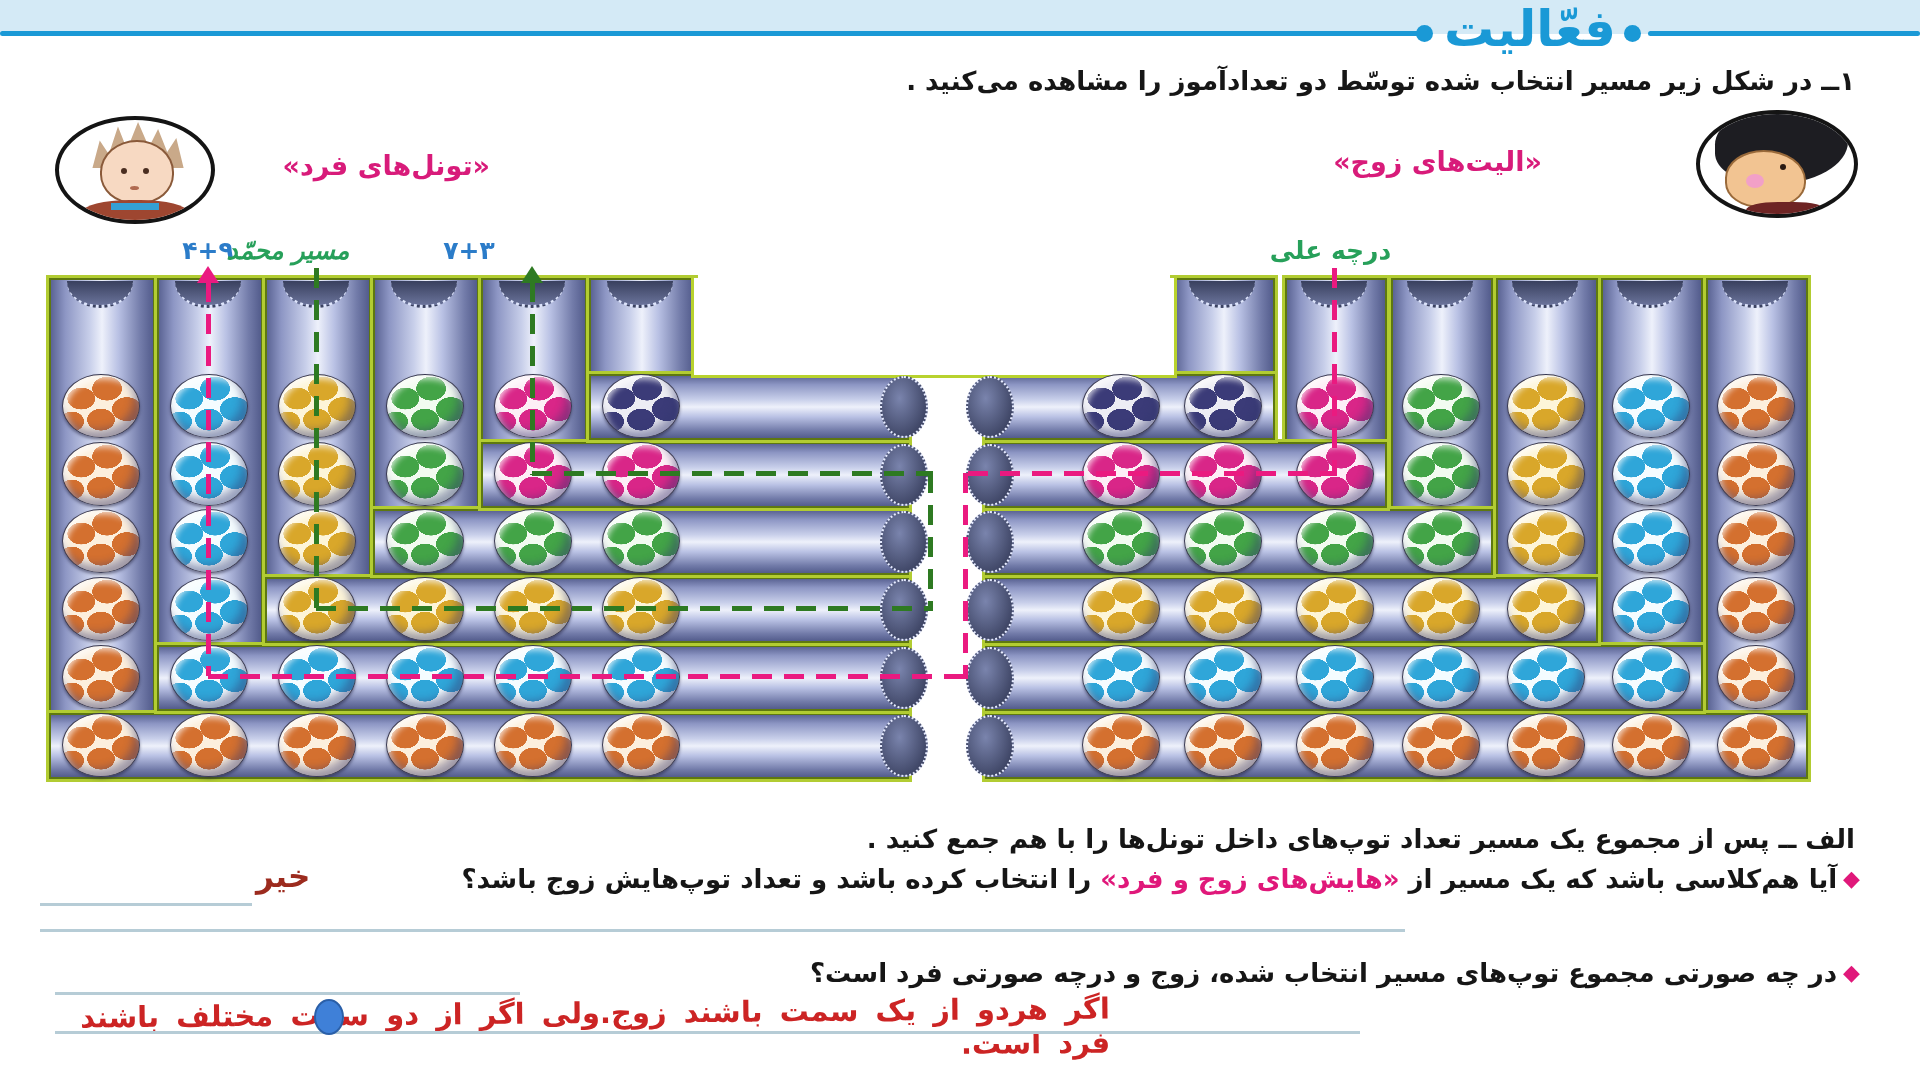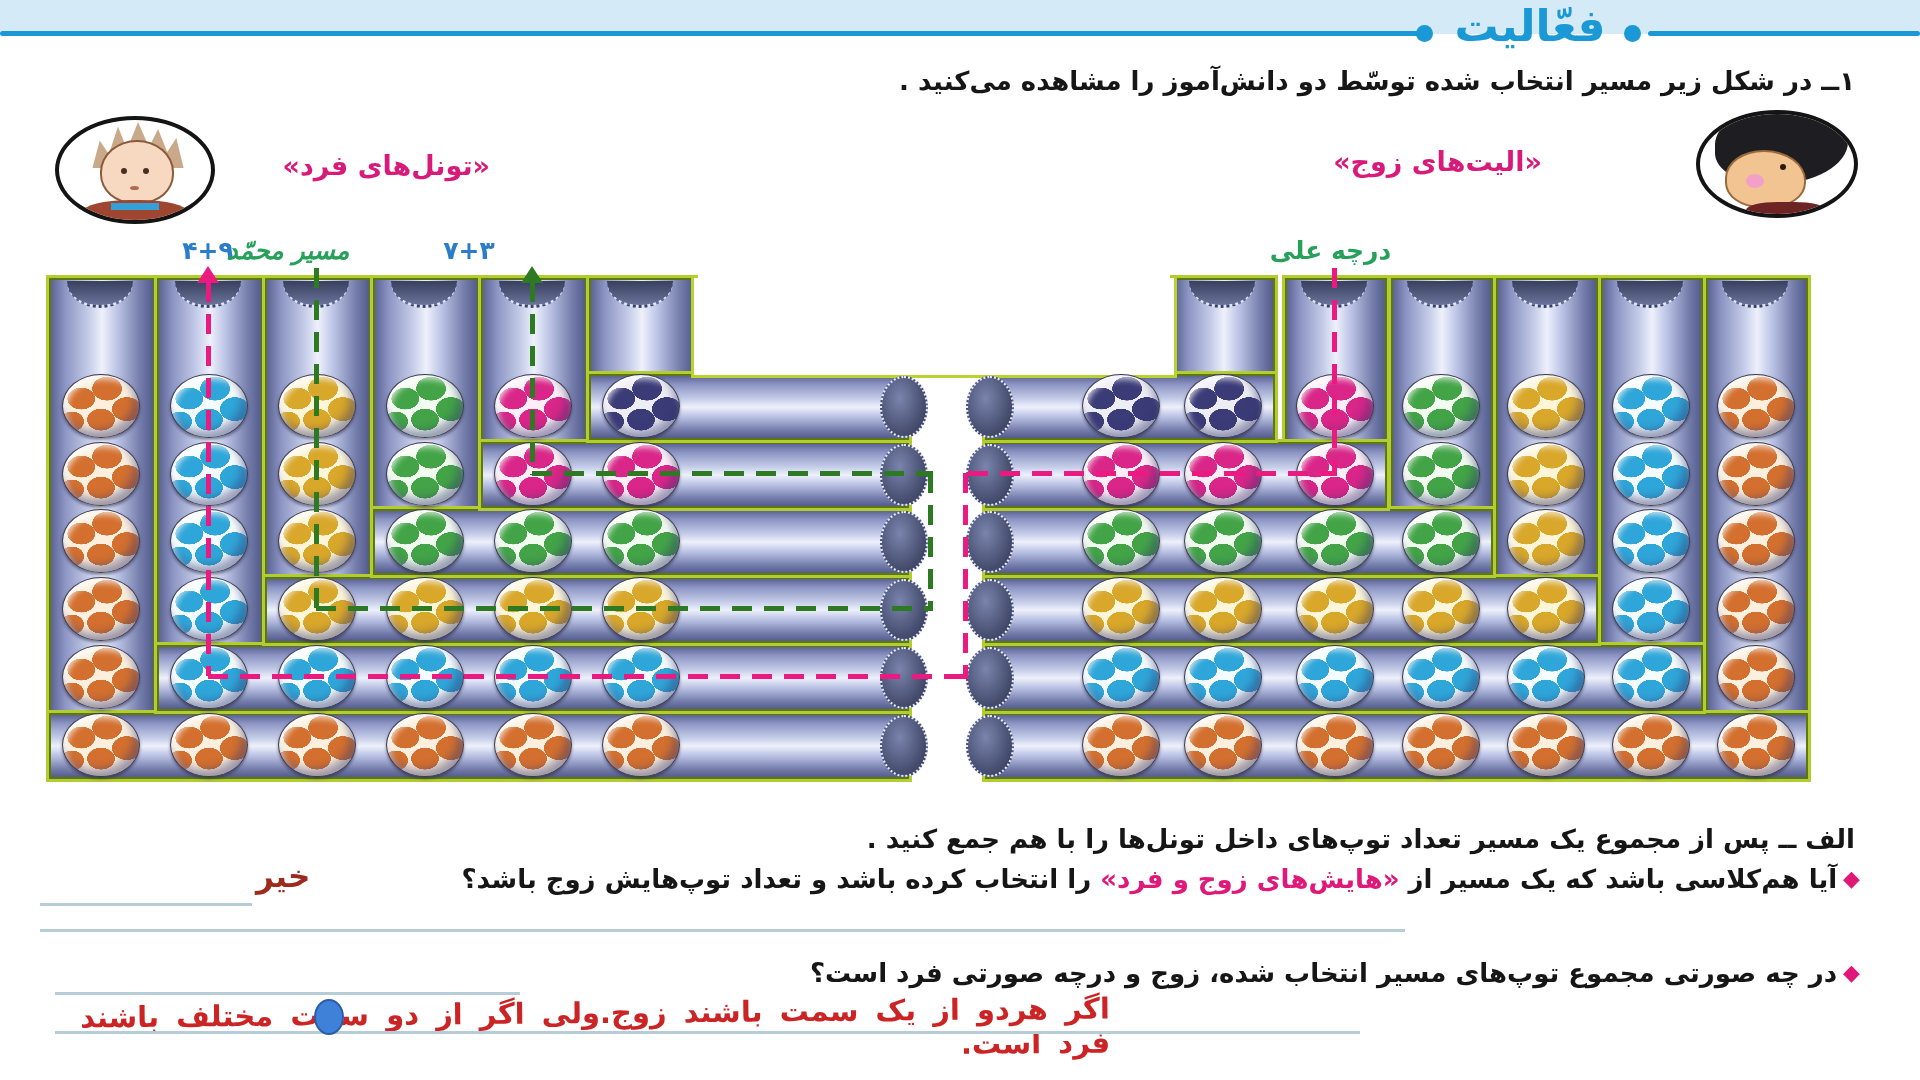--- a/index.html
+++ b/index.html
@@ -2,21 +2,21 @@
 <html lang="fa"><head>
 <meta charset="utf-8">
 <style>
   html,body{margin:0;padding:0;width:1920px;height:1080px;background:#fff;overflow:hidden;
     font-family:"DejaVu Sans",sans-serif;}
   .abs{position:absolute;}
   
   #header-band{left:0;top:0;width:1920px;height:34px;background:#d4eaf6;}
   .hline{height:5px;background:#1a99d6;top:31px;border-radius:3px;}
   .hdot{width:17px;height:17px;border-radius:50%;background:#1a99d6;top:25px;}
-  #page-title{left:1438px;top:0px;width:184px;text-align:center;font-size:44px;font-weight:bold;
+  #page-title{left:1438px;top:0px;width:184px;text-align:center;font-size:50px;font-weight:bold;
     color:#1a99d6;direction:rtl;}
   
   .tline{direction:rtl;white-space:nowrap;font-weight:bold;color:#161616;font-size:26px;}
   .diamond{color:#e0187a;font-size:22px;vertical-align:2px;padding-left:6px;}
   .hl{color:#e0187a;}
   .rule{height:3px;background:#b6ccd6;}
   .handw{color:#9c2b1e;font-size:31px;font-weight:bold;direction:rtl;}
   .handw2{color:#cc2424;font-size:29px;font-weight:bold;direction:rtl;text-align:right;
     word-spacing:7px;transform:rotate(-0.5deg);}
   
@@ -91,21 +91,21 @@
 </head>
 <body>
 
 <div class="abs" id="header-band"></div>
 <div class="abs hline" style="left:0;width:1422px;"></div>
 <div class="abs hdot" style="left:1416px;"></div>
 <div class="abs" id="page-title">فعّالیت</div>
 <div class="abs hdot" style="left:1624px;"></div>
 <div class="abs hline" style="left:1648px;width:272px;"></div>
 
-<div class="abs tline" style="right:65px;top:66px;">۱ــ در شکل زیر مسیر انتخاب شده توسّط دو دانش‌آموز را مشاهده می‌کنید .</div>
+<div class="abs tline" style="right:65px;top:66px;">۱ــ در شکل زیر مسیر انتخاب شده توسّط دو تعداد‌آموز را مشاهده می‌کنید .</div>
 
 <div class="abs avatar" style="left:55px;top:116px;width:152px;height:100px;">
   <div class="av-part" style="left:22%;top:2%;width:60%;height:46%;background:#c9a989;
     clip-path:polygon(0 100%,8% 40%,18% 70%,28% 10%,38% 60%,50% 0,62% 55%,72% 15%,82% 65%,92% 35%,100% 100%);"></div>
   <div class="av-part" style="left:27%;top:20%;width:46%;height:60%;background:#f7d9c2;border:2px solid #8a5a3a;border-radius:50% 50% 46% 46%;"></div>
   <div class="av-part" style="left:41%;top:48%;width:6px;height:6px;background:#4a2e20;border-radius:50%;"></div>
   <div class="av-part" style="left:55%;top:48%;width:6px;height:6px;background:#4a2e20;border-radius:50%;"></div>
   <div class="av-part" style="left:47%;top:66%;width:9px;height:4px;background:#b06a50;border-radius:50%;"></div>
   <div class="av-part" style="left:16%;bottom:-6%;width:68%;height:26%;background:#9e4630;border-radius:45% 45% 0 0;"></div>
   <div class="av-part" style="left:34%;bottom:10%;width:32%;height:7px;background:#35a0d5;"></div>

